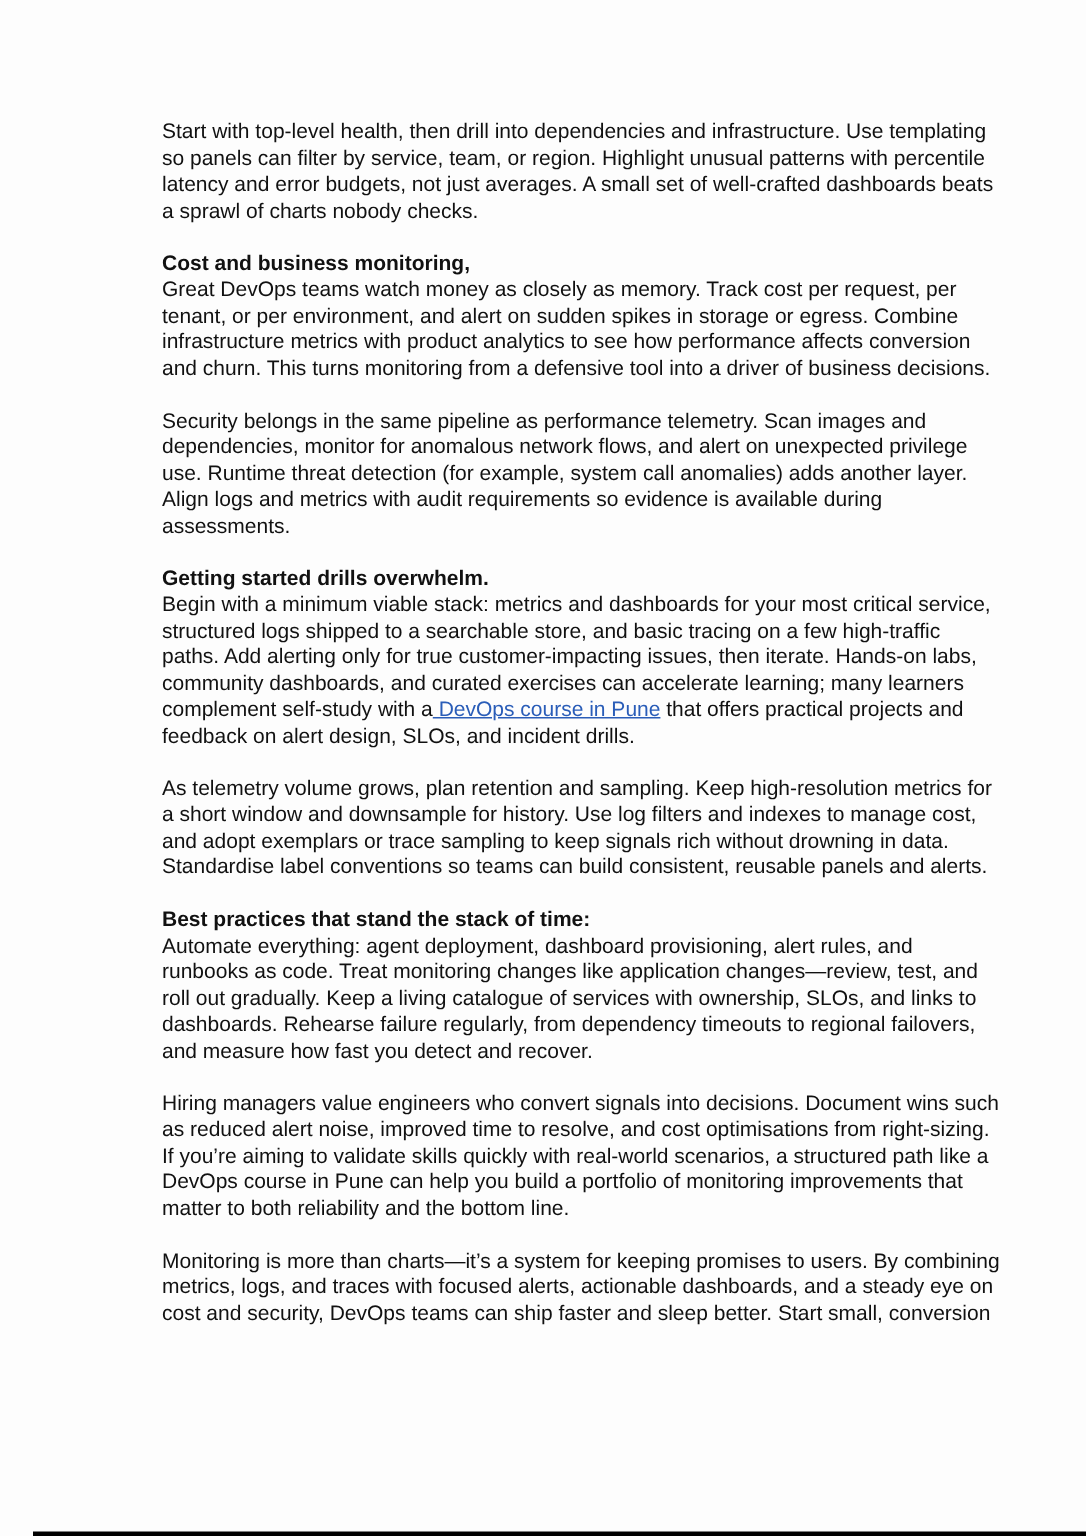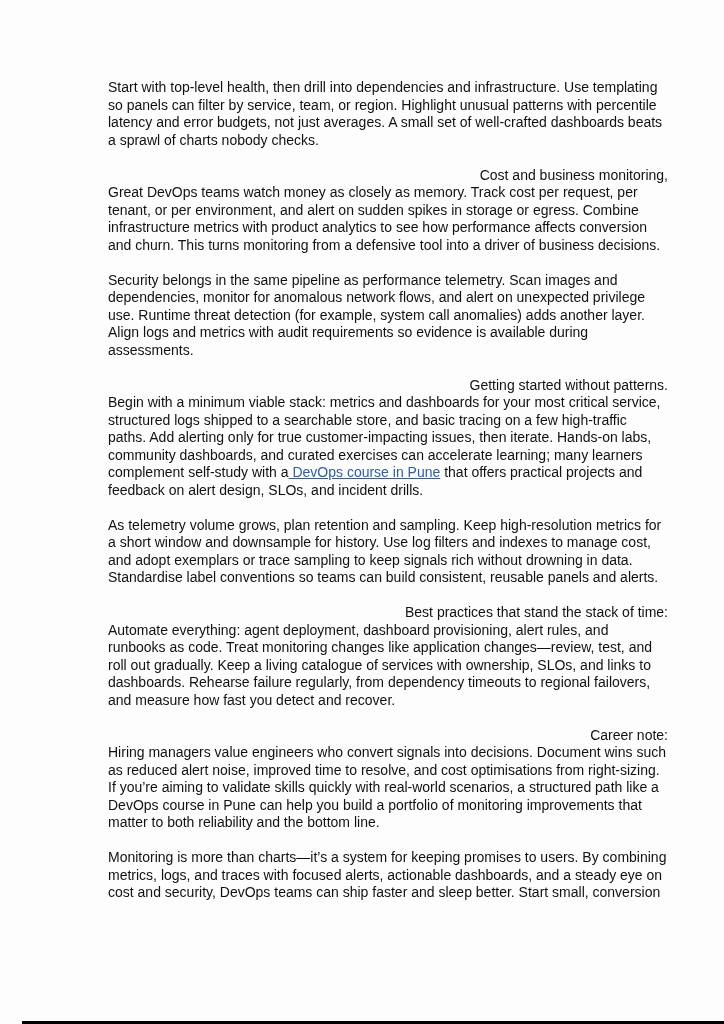--- a/index.html
+++ b/index.html
@@ -31,23 +31,22 @@
       left: 86px;
       top: 79px;
       width: 560px;
       font-size: 14px;
       line-height: 17.5px;
     }
     .section {
       margin: 0 0 17.5px 0;
     }
     .heading {
-      font-weight: normal;
+      font-weight: bold;
       display: block;
-      text-align: right;
     }
     .para {
       display: block;
     }
     .link {
       color: #2a5db8;
       text-underline-offset: 1px;
     }
   </style>
 </head>
@@ -63,35 +62,34 @@
     <div class="section">
       <span class="heading">Cost and business monitoring,</span>
       <span class="para">Great DevOps teams watch money as closely as memory. Track cost per request, per tenant, or per environment, and alert on sudden spikes in storage or egress. Combine infrastructure metrics with product analytics to see how performance affects conversion and churn. This turns monitoring from a defensive tool into a driver of business decisions.</span>
     </div>
 
     <div class="section">
       <span class="para">Security belongs in the same pipeline as performance telemetry. Scan images and dependencies, monitor for anomalous network flows, and alert on unexpected privilege use. Runtime threat detection (for example, system call anomalies) adds another layer. Align logs and metrics with audit requirements so evidence is available during assessments.</span>
     </div>
 
     <div class="section">
-      <span class="heading">Getting started without patterns.</span>
+      <span class="heading">Getting started drills overwhelm.</span>
       <span class="para"><span>Begin with a minimum viable stack: metrics and dashboards for your most critical service, structured logs shipped to a searchable store, and basic tracing on a few high-traffic paths. Add alerting only for true customer-impacting issues, then iterate. Hands-on labs, community dashboards, and curated exercises can accelerate learning; many learners complement self-study with a</span><a class="link" href="#"> DevOps course in Pune</a><span> that offers practical projects and feedback on alert design, SLOs, and incident drills.</span></span>
     </div>
 
     <div class="section">
       <span class="para">As telemetry volume grows, plan retention and sampling. Keep high-resolution metrics for a short window and downsample for history. Use log filters and indexes to manage cost, and adopt exemplars or trace sampling to keep signals rich without drowning in data. Standardise label conventions so teams can build consistent, reusable panels and alerts.</span>
     </div>
 
     <div class="section">
       <span class="heading">Best practices that stand the stack of time:</span>
       <span class="para">Automate everything: agent deployment, dashboard provisioning, alert rules, and runbooks as code. Treat monitoring changes like application changes—review, test, and roll out gradually. Keep a living catalogue of services with ownership, SLOs, and links to dashboards. Rehearse failure regularly, from dependency timeouts to regional failovers, and measure how fast you detect and recover.</span>
     </div>
 
     <div class="section">
-      <span class="heading">Career note:</span>
       <span class="para">Hiring managers value engineers who convert signals into decisions. Document wins such as reduced alert noise, improved time to resolve, and cost optimisations from right-sizing. If you’re aiming to validate skills quickly with real-world scenarios, a structured path like a DevOps course in Pune can help you build a portfolio of monitoring improvements that matter to both reliability and the bottom line.</span>
     </div>
 
     <div class="section">
       <span class="para">Monitoring is more than charts—it’s a system for keeping promises to users. By combining metrics, logs, and traces with focused alerts, actionable dashboards, and a steady eye on cost and security, DevOps teams can ship faster and sleep better. Start small, conversion</span>
     </div>
 
   </div>
 </div>
 

